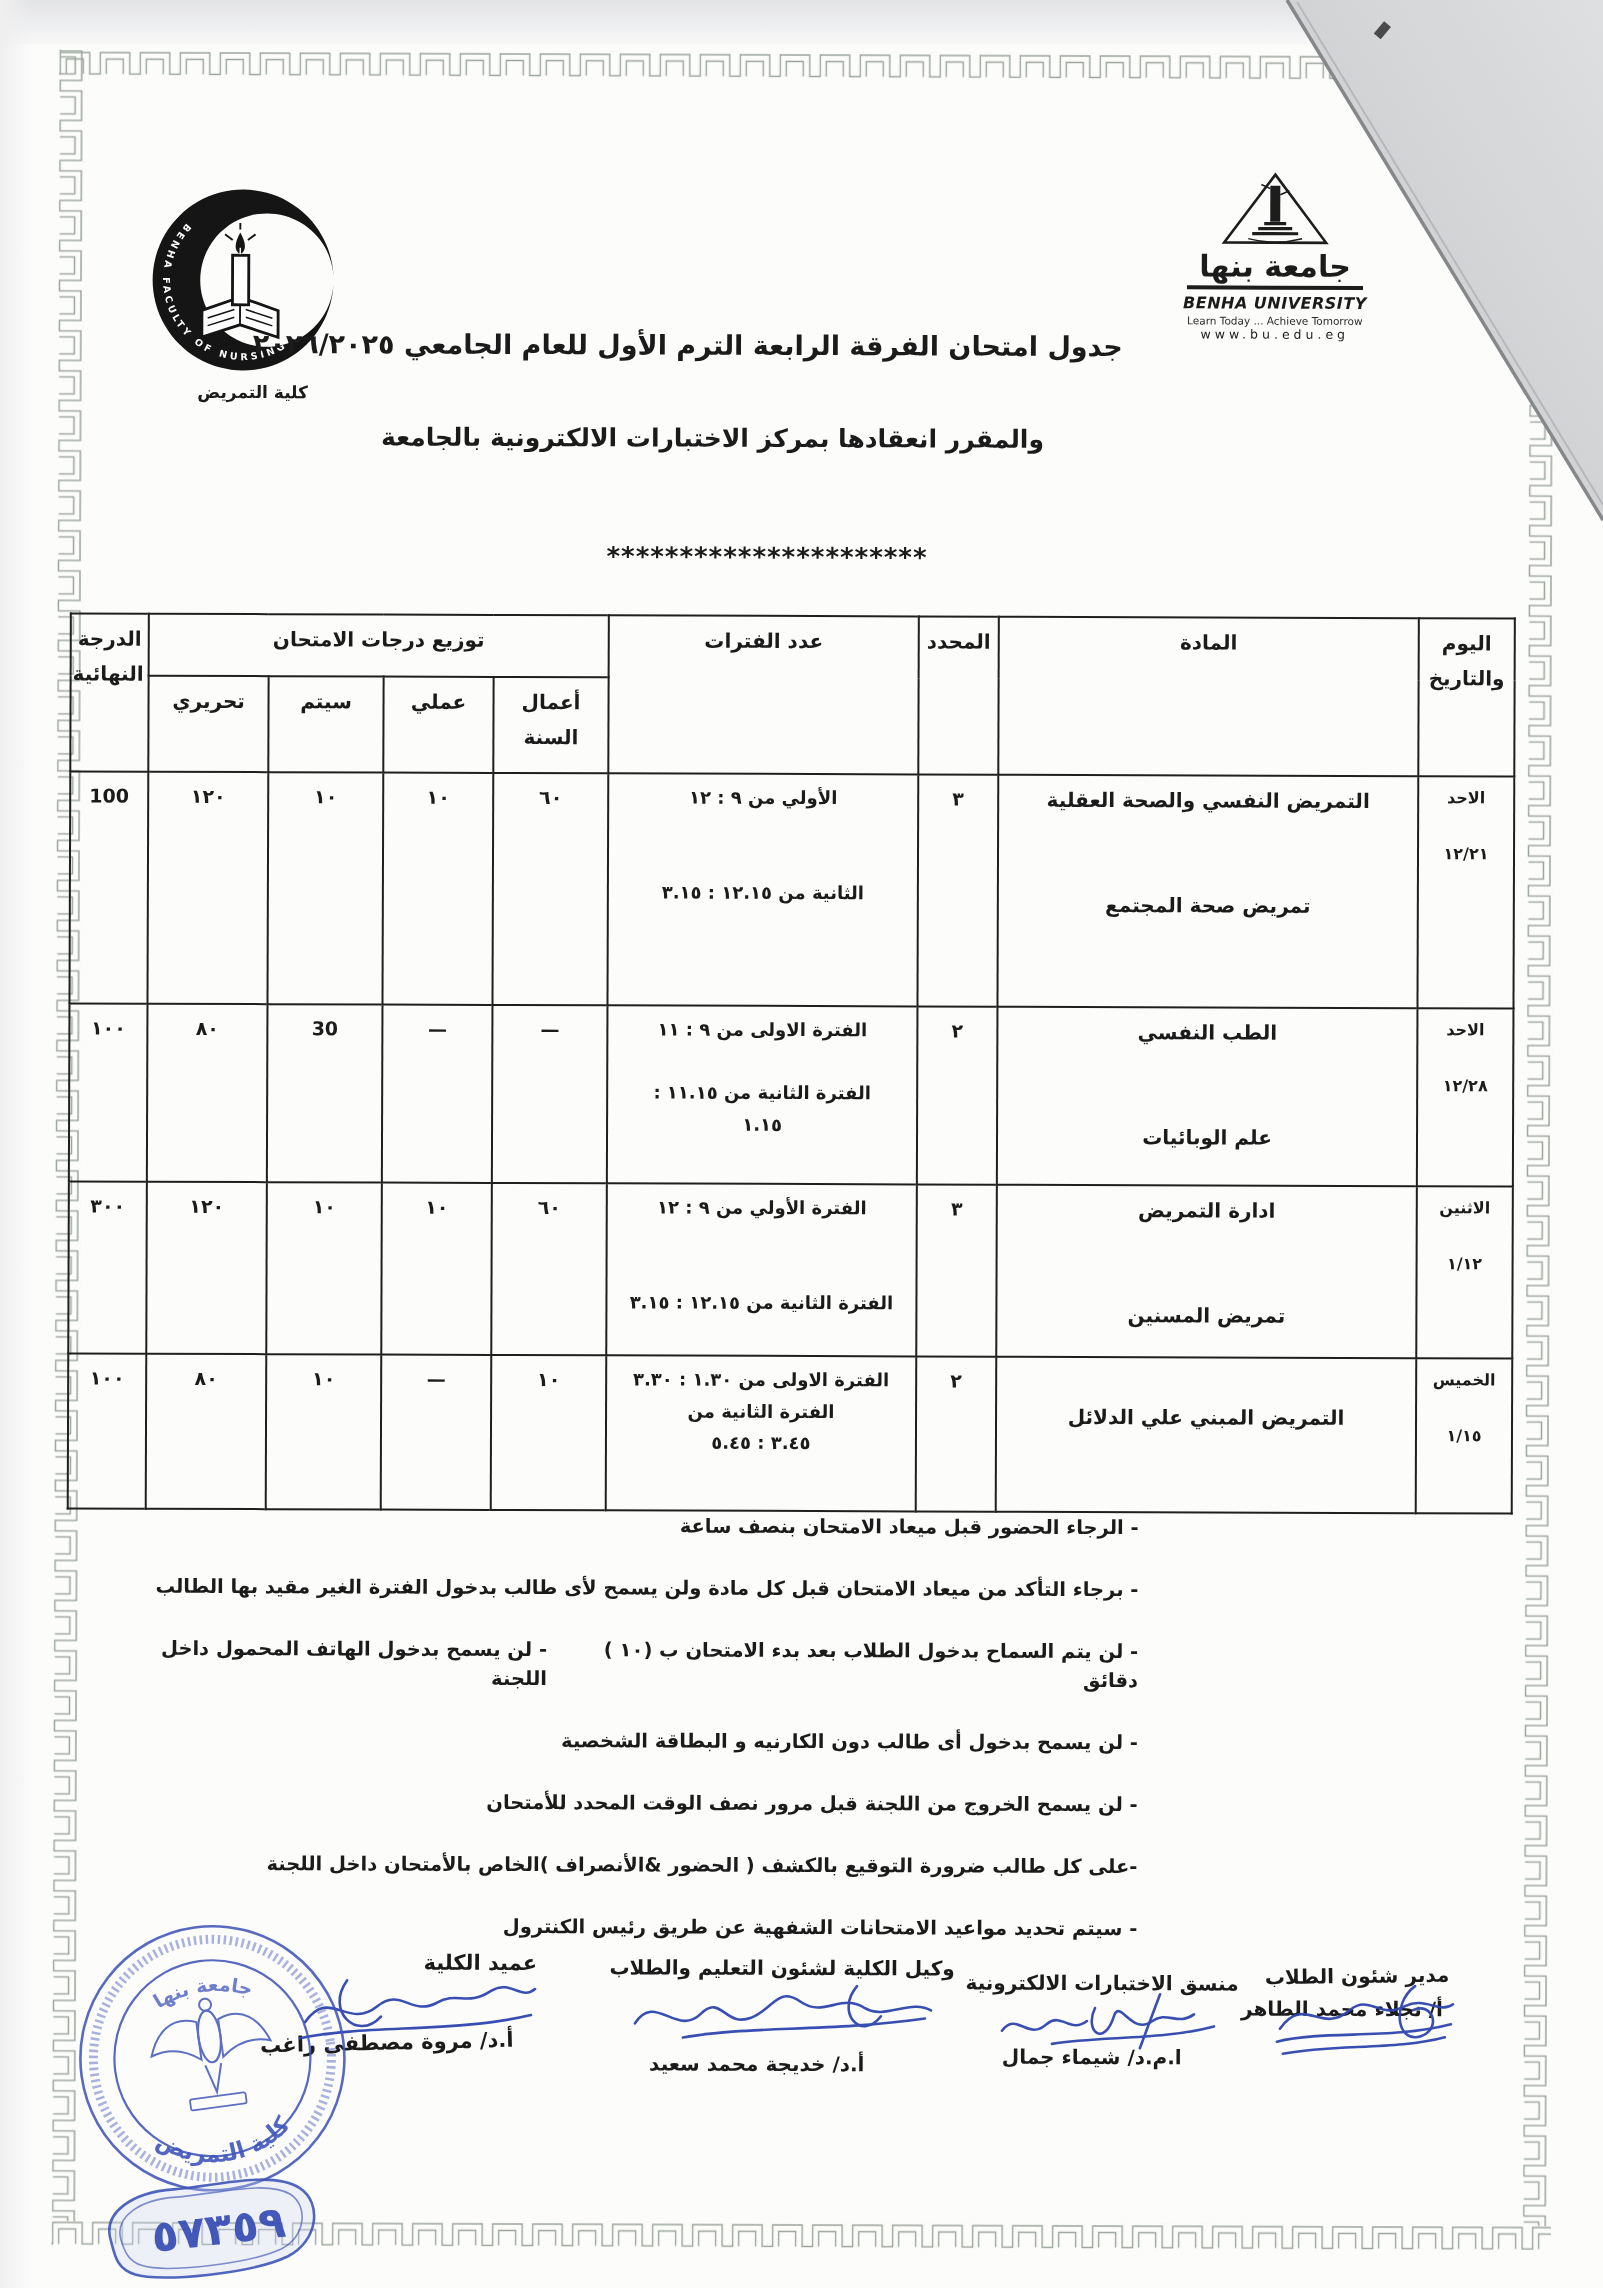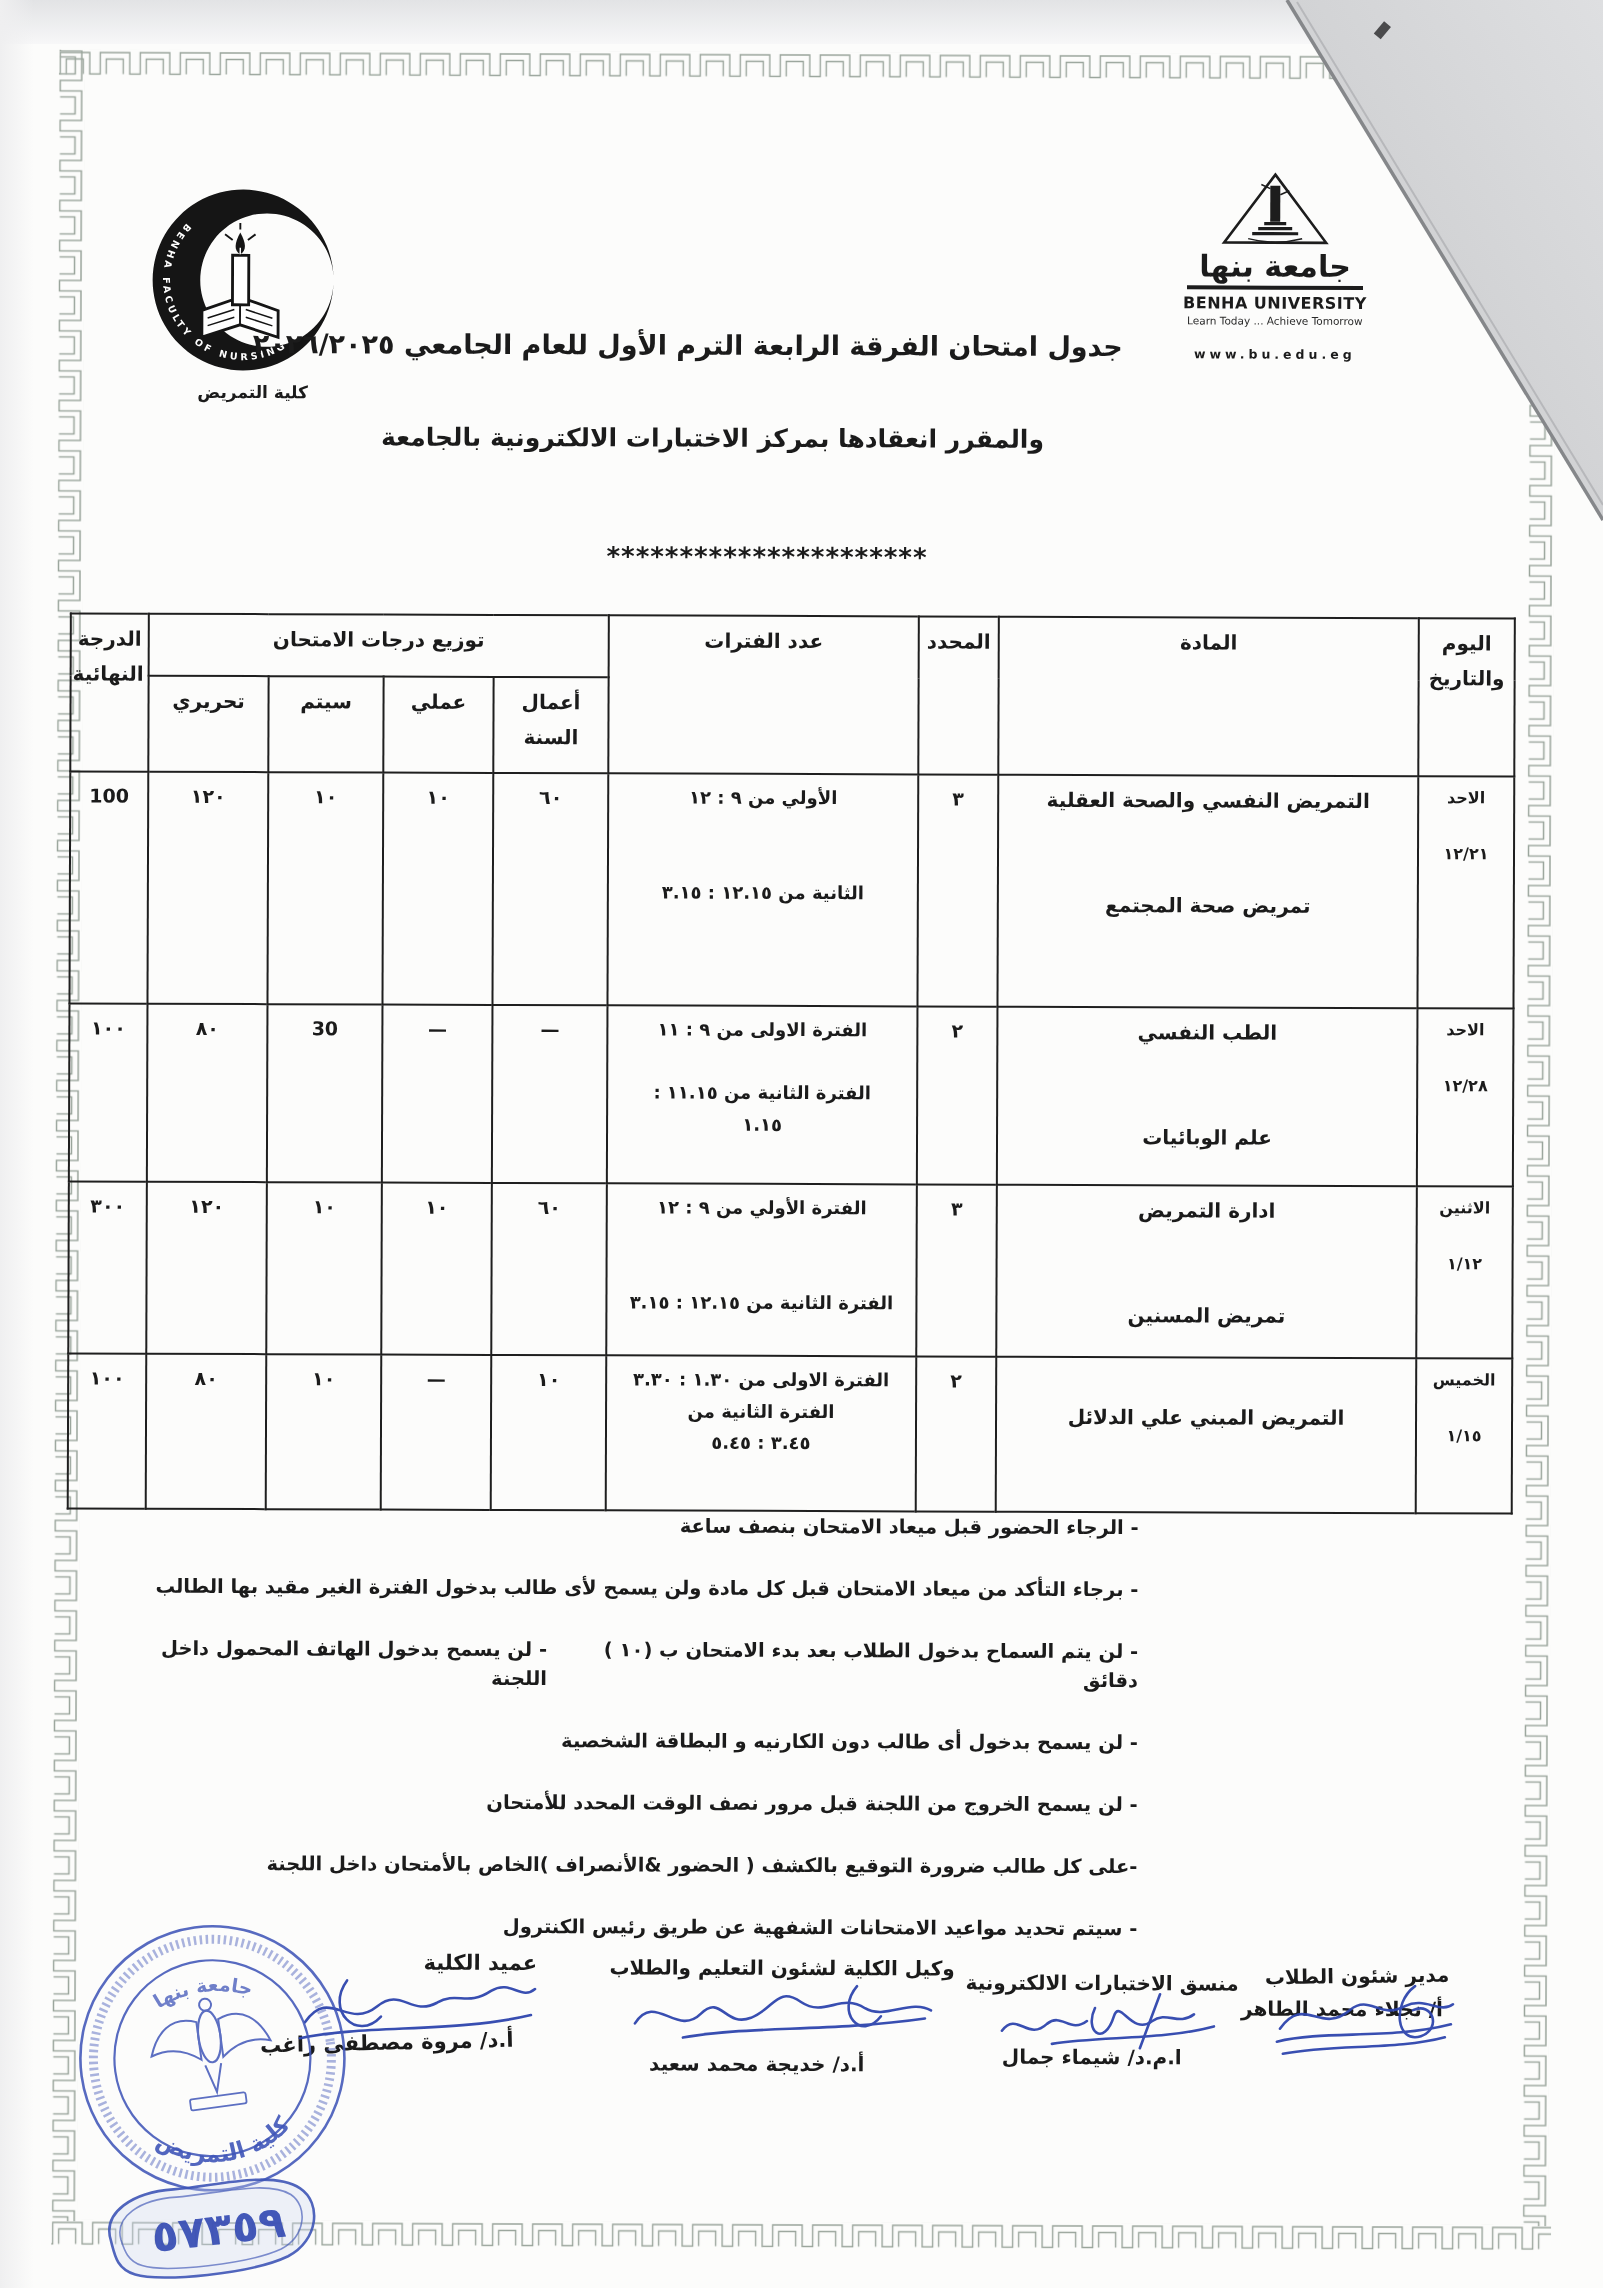--- a/index.html
+++ b/index.html
@@ -19,23 +19,23 @@
   
   .fold{position:absolute;top:0;left:0;z-index:6;pointer-events:none;}
 
   
   .fac-logo{position:absolute;left:140px;top:182px;width:200px;height:200px;}
   .fac-caption{position:absolute;left:165px;top:384px;width:170px;text-align:center;
         font-size:17px;font-weight:700;}
   .uni-logo{position:absolute;left:1178px;top:168px;width:188px;text-align:center;direction:ltr;}
   .uni-logo .ar{font-size:30px;font-weight:700;letter-spacing:1px;line-height:1.1;}
   .uni-rule{height:4px;background:#1d1d1d;margin:3px 6px 4px 6px;}
-  .uni-logo .en{font-size:16px;font-weight:700;letter-spacing:0.5px;}
+  .uni-logo .en{font-size:16px;font-weight:700;letter-spacing:0.5px;font-style:italic;}
   .uni-logo .slogan{font-size:10.5px;color:#2a2a2a;margin-top:2px;}
-  .uni-logo .url{font-size:12.5px;font-weight:700;letter-spacing:4px;margin-top:20px;}
+  .uni-logo .url{font-size:12.5px;font-weight:400;letter-spacing:4px;margin-top:0;}
 
   .title{position:absolute;left:250px;top:330px;width:870px;text-align:center;
         font-size:27px;font-weight:700;direction:rtl;}
   .subtitle{position:absolute;left:300px;top:424px;width:820px;text-align:center;
         font-size:25px;font-weight:700;direction:rtl;}
   .stars{position:absolute;left:420px;top:542px;width:690px;text-align:center;
         font-size:26px;font-weight:700;letter-spacing:1px;}
 
   
   .exam-table-wrap{position:absolute;left:68px;top:615px;}

